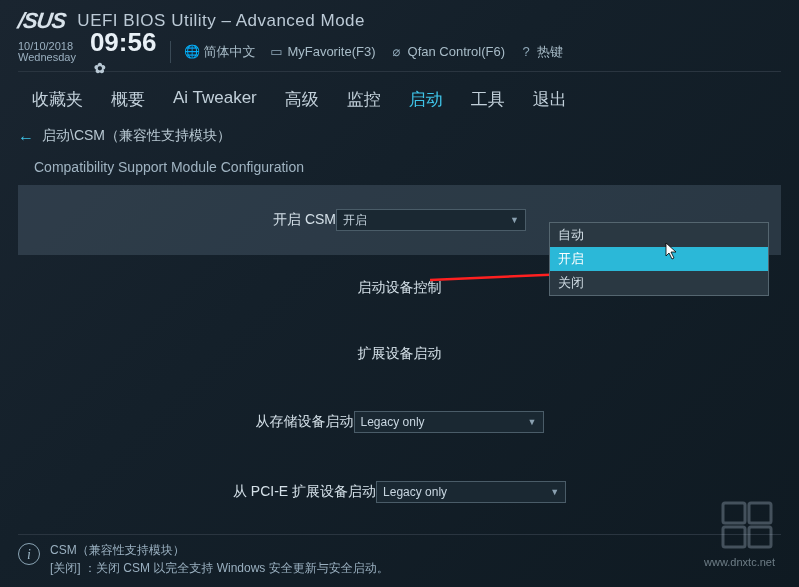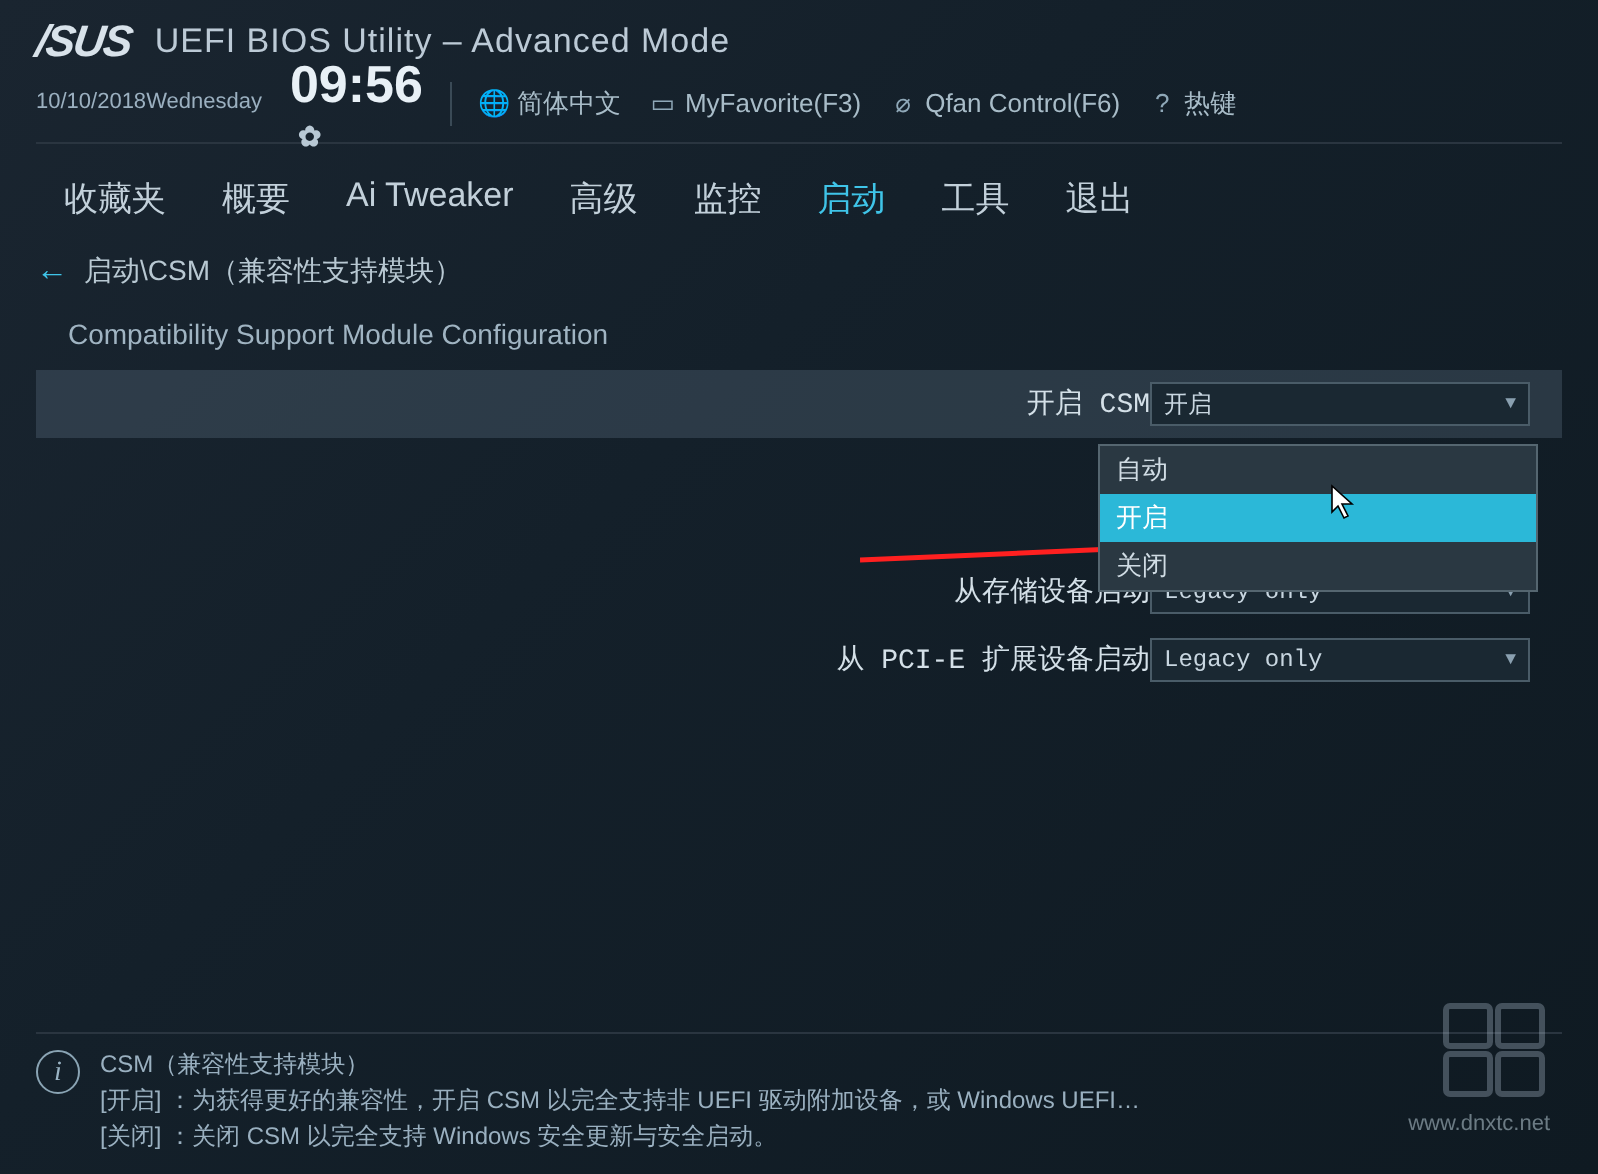--- a/index.html
+++ b/index.html
@@ -40,21 +40,21 @@
 }
 .header-row2 {
   display: flex;
   align-items: center;
   gap: 14px;
   margin-top: 6px;
   height: 32px;
   border-bottom: 1px solid #2a3540;
   padding-bottom: 8px;
 }
-.datetime { display: flex; flex-direction: row; line-height: 1; color: #9bb0c0; font-size: 11px; }
+.datetime { display: flex; flex-direction: column; line-height: 1; color: #9bb0c0; font-size: 11px; }
 .clock {
   font-size: 26px;
   font-weight: bold;
   color: #e8f0f6;
   display: flex;
   align-items: flex-start;
   flex-direction: column;
 }
 .gear {
   font-size: 14px;
@@ -97,24 +97,23 @@
 .back-arrow { color: #3fc4e8; font-size: 16px; }
 .section-title {
   margin: 14px 0 10px 16px;
   font-size: 14px;
   color: #a0b4c2;
 }
 .options { margin-top: 6px; }
 .opt-row {
   display: flex;
   align-items: center;
-  justify-content: flex-end;
-  padding: 6px 16px;
-  font-size: 14px;
-  font-family: Liberation Mono, monospace;
+  justify-content: center;
+  padding: 24px 16px;
+  font-size: 14px;
 }
 .opt-row.sel {
   background: rgba(90,110,125,0.35);
 }
 .opt-label { color: #d4e0e8; }
 .combo {
   width: 190px;
   height: 22px;
   background: #1a2832;
   border: 1px solid #4a5c68;
@@ -312,21 +311,20 @@
 
   <svg class="red-arrow" width="150" height="20">
     <line x1="0" y1="10" x2="138" y2="4" stroke="#ff2020" stroke-width="2.5"></line>
     <polygon points="150,2 134,-2 136,10" fill="#ff2020"></polygon>
   </svg>
 
   <div class="footer-help">
     <div class="info-icon">i</div>
     <div>
       <div>CSM（兼容性支持模块）</div>
-      <div>[开启] ：为获得更好的兼容性，开启 CSM 以完全支持非 UEFI 驱动附加设备，或 Windows UEFI…</div>
       <div>[关闭] ：关闭 CSM 以完全支持 Windows 安全更新与安全启动。</div>
     </div>
   </div>
 
   <svg class="corner-deco" viewBox="0 0 60 52">
     <rect x="4" y="4" width="22" height="20" rx="2" fill="none" stroke="#cde" stroke-width="3"></rect>
     <rect x="30" y="4" width="22" height="20" rx="2" fill="none" stroke="#cde" stroke-width="3"></rect>
     <rect x="4" y="28" width="22" height="20" rx="2" fill="none" stroke="#cde" stroke-width="3"></rect>
     <rect x="30" y="28" width="22" height="20" rx="2" fill="none" stroke="#cde" stroke-width="3"></rect>
   </svg>

